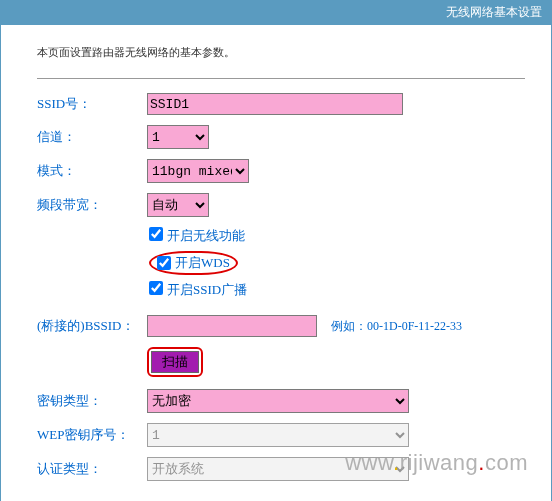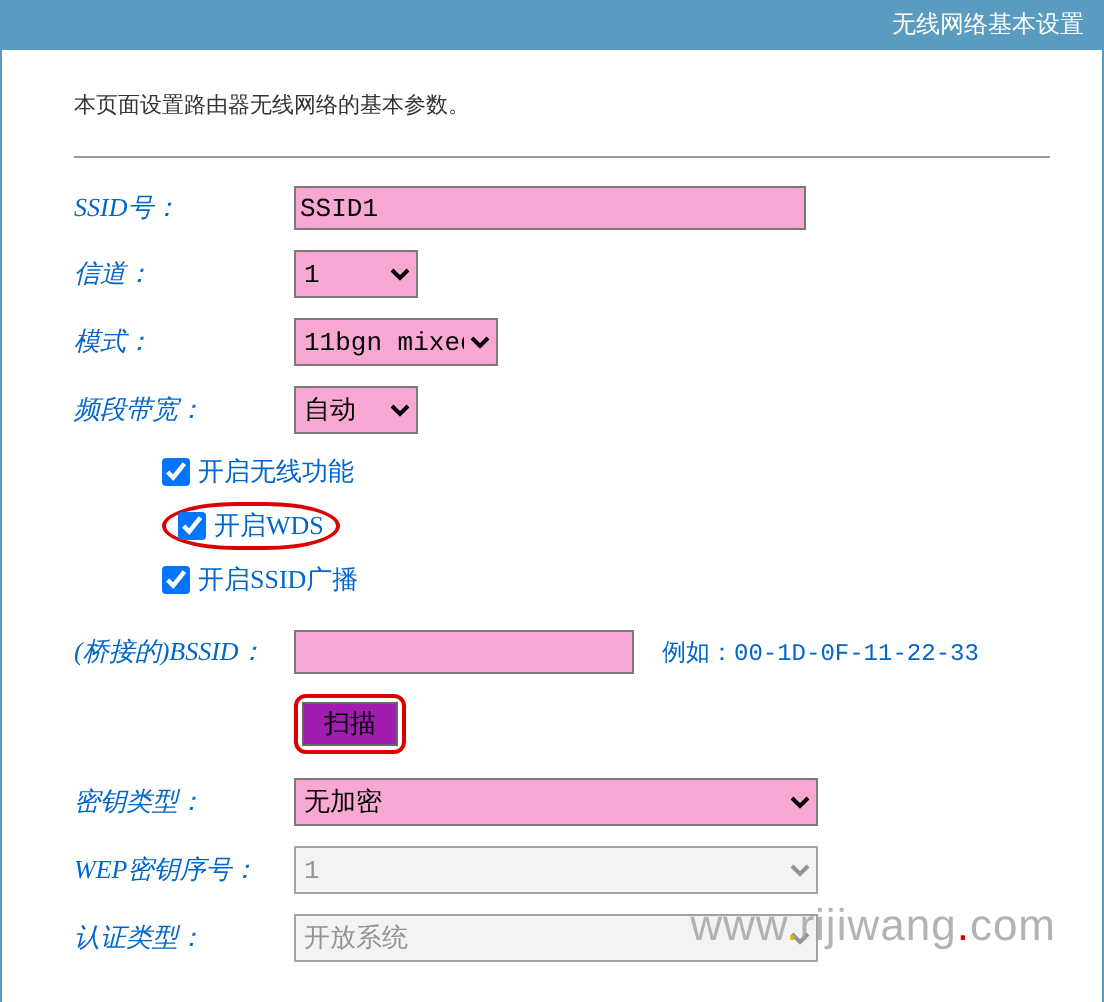--- a/index.html
+++ b/index.html
@@ -42,21 +42,20 @@
     align-items: center;
     margin-bottom: 10px;
     min-height: 22px;
   }
   .label {
     width: 110px;
     color: #0066cc;
     font-size: 13px;
     flex-shrink: 0;
     text-align: left;
-    font-style: italic;
   }
   .field {
     flex: 1;
     display: flex;
     align-items: center;
   }
   input.text, select {
     font-family: "Courier New", monospace;
     font-size: 13px;
     border: 1px solid #7a7a7a;
@@ -75,42 +74,42 @@
     height: 22px;
     padding: 0;
   }
   select.channel { width: 60px; }
   select.mode { width: 100px; }
   select.bw { width: 60px; }
   select.enc { width: 260px; }
   select.wepidx { width: 260px; background:#eee; color:#666;}
   select.auth { width: 260px; background:#eee; color:#666;}
   .chkrow {
-    margin-left: 44px;
+    margin-left: 112px;
     display: flex;
-    align-items: center;
+    align-items: flex-start;
     margin-bottom: 6px;
     font-size: 13px;
     color: #0066cc;
   }
   .chkrow input[type=checkbox] {
     margin: 0 4px 0 0;
     width: 14px; height: 14px;
   }
   .wds-wrap {
     display: inline-flex;
     align-items: center;
     border: 2px solid #d00;
     border-radius: 50% / 60%;
     padding: 1px 6px;
   }
   .example {
     color: #0066cc;
     margin-left: 14px;
-    font-family: Liberation Mono, monospace;
+    font-family: Liberation Serif, serif;
     font-size: 12px;
   }
   .scan-btn-wrap {
     margin-left: 110px;
     margin-bottom: 12px;
     display: inline-block;
     border: 2px solid #d00;
     border-radius: 6px;
     padding: 2px;
   }

